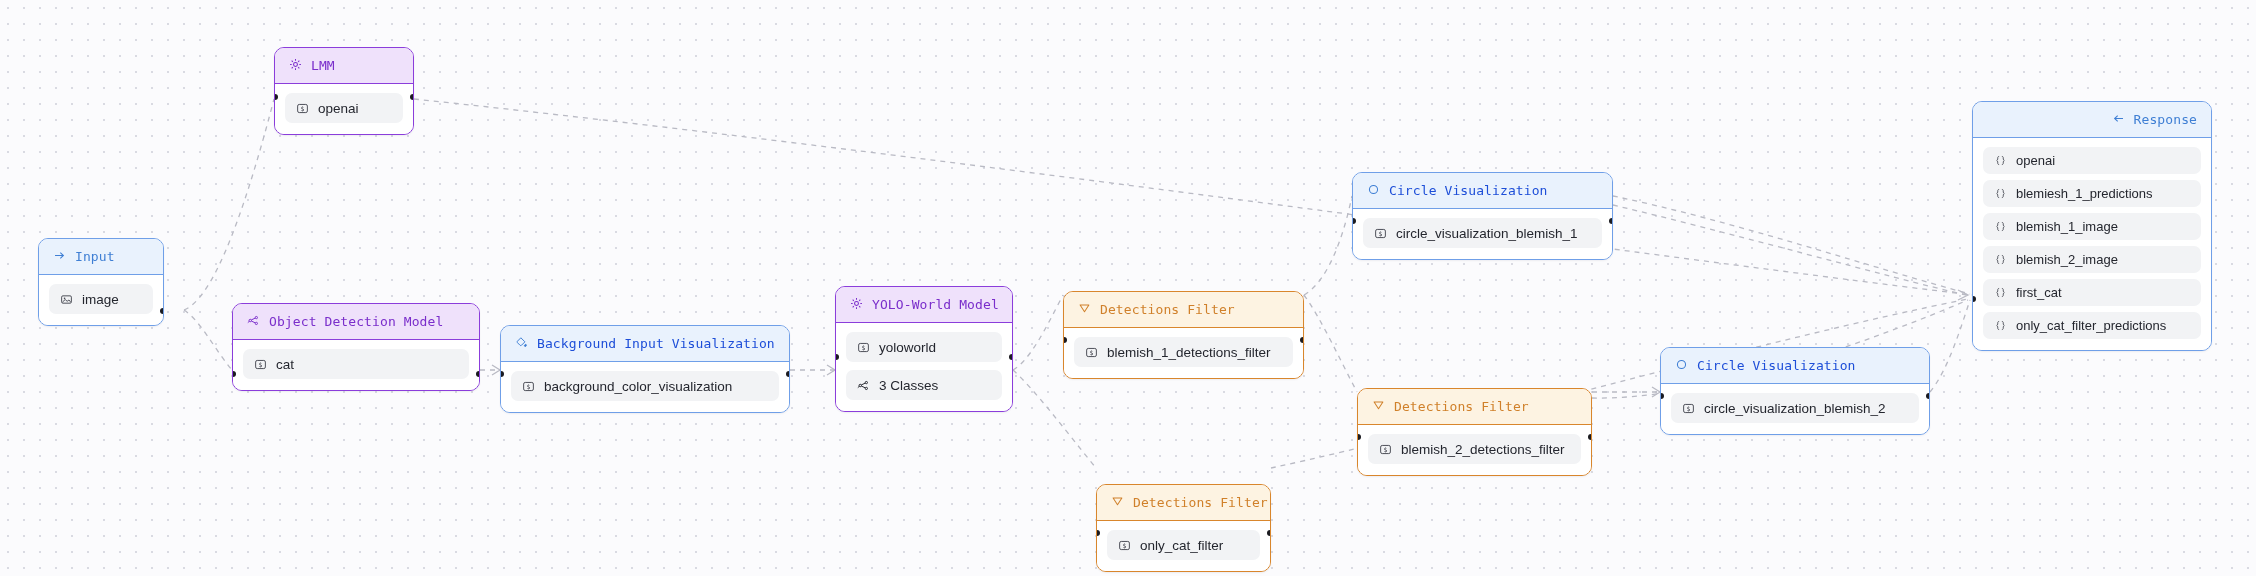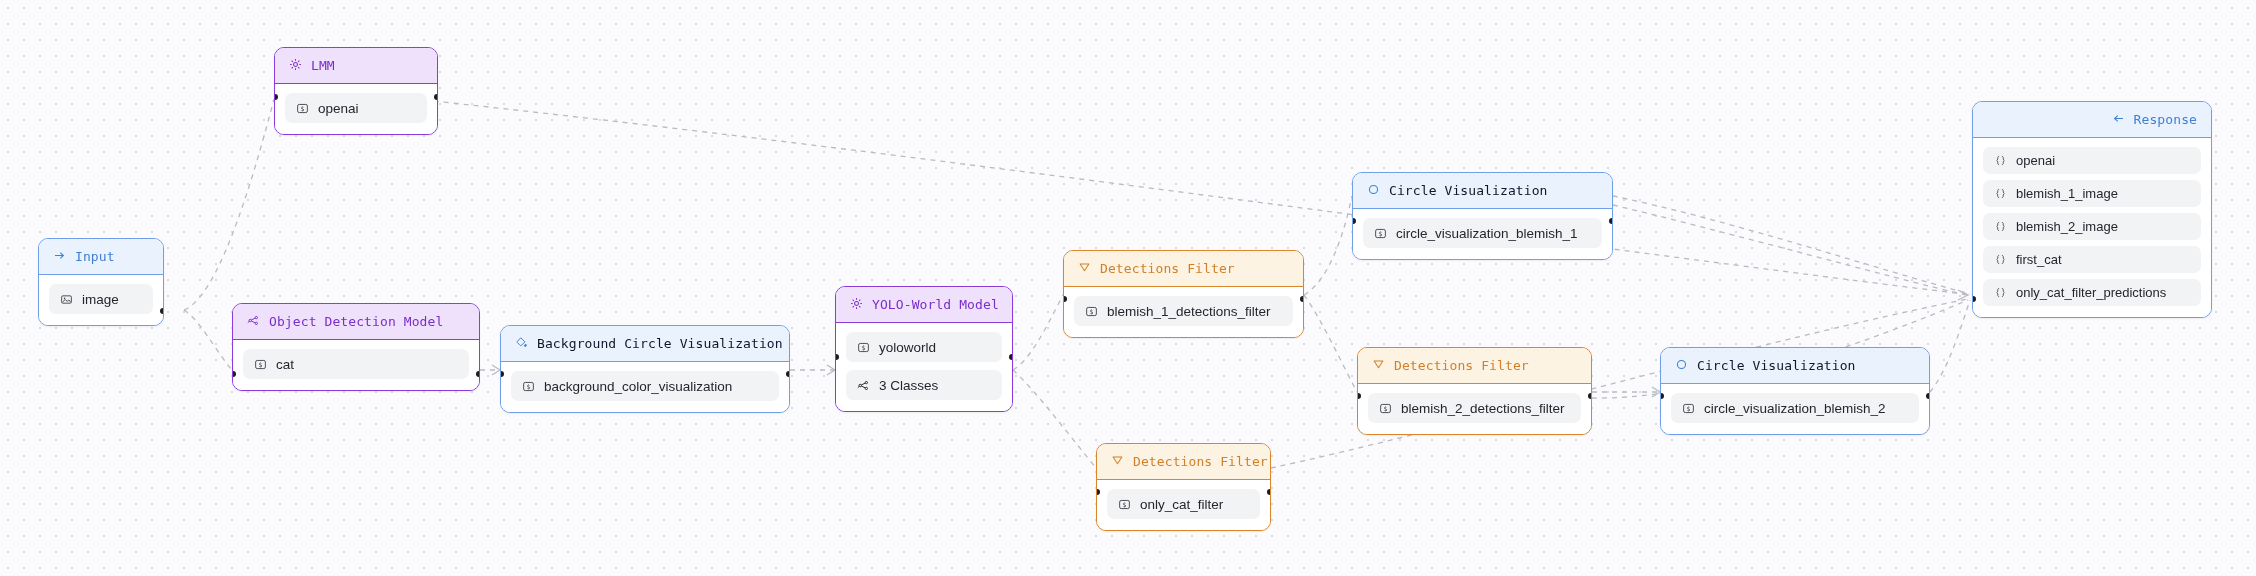--- a/index.html
+++ b/index.html
@@ -56,22 +56,22 @@
     font-size:13.5px;
     color:#24262e;
     white-space:nowrap;
   }
   .row .ico{flex:0 0 auto;display:flex;align-items:center;}
 
   
   .v-purple{border-color:#8b3ddb;}
   .v-purple .node-header{background:#efe1fb;color:#7a2ecb;border-bottom:1.5px solid #8b3ddb;}
   .v-blue{border-color:#6f9fe8;}
-  .v-blue .node-header{background:#e9f2fd;color:#0f172a;border-bottom:1.5px solid #6f9fe8;}
-  .v-orange{border-color:#d9862c;}
+  .v-blue .node-header{background:#e9f2fd;color:#1d4ed8;border-bottom:1.5px solid #6f9fe8;}
+  .v-orange{border-color:#d9862c;margin-top:41px;}
   .v-orange .node-header{background:#fdf3e2;color:#d0802a;border-bottom:1.5px solid #d9862c;}
 
   .v-input{border-color:#6f9fe8;}
   .v-input .node-header{background:#e9f2fd;color:#3f7fd4;border-bottom:1.5px solid #6f9fe8;}
   .v-response{border-color:#6f9fe8;}
   .v-response .node-header{background:#e9f2fd;color:#3f7fd4;border-bottom:1.5px solid #6f9fe8;justify-content:flex-end;}
   .v-response .node-body{gap:6px;padding:9px 10px 11px 10px;}
   .v-response .row{height:27px;font-size:13px;}
 
   
@@ -124,21 +124,21 @@
 
     <path class="arrowhead" d="M 1958,290 L 1968,295 L 1958,300"></path>
 
     <path class="arrowhead" d="M 492,365 L 500,370 L 492,375"></path>
 
     <path class="arrowhead" d="M 827,365 L 835,370 L 827,375"></path>
 
     <path class="arrowhead" d="M 1652,387 L 1660,392 L 1652,397"></path>
   </svg>
 
-  <div class="node v-purple" style="left:274px;top:47px;width:164px;">
+  <div class="node v-purple" style="left:274px;top:47px;width:140px;">
     <div class="node-header">
       <span class="ico">
         <svg width="13" height="13" viewBox="0 0 16 16">
             <g fill="none" stroke="#7a2ecb" stroke-width="1.3">
               <circle cx="8" cy="8" r="2.4"></circle>
               <path d="M8 1.3v2M8 12.7v2M1.3 8h2M12.7 8h2M3.3 3.3l1.4 1.4M11.3 11.3l1.4 1.4M12.7 3.3l-1.4 1.4M4.7 11.3l-1.4 1.4"></path>
             </g>
           </svg>
       </span>
       <span>LMM</span>
@@ -214,21 +214,21 @@
   <div class="node v-blue" style="left:500px;top:325px;width:290px;">
     <div class="node-header">
       <span class="ico">
         <svg width="13" height="13" viewBox="0 0 16 16">
             <g fill="none" stroke="#3f7fd4" stroke-width="1.2">
               <path d="M7.2 2.2 3 6.4a1.3 1.3 0 0 0 0 1.8l3.2 3.2a1.3 1.3 0 0 0 1.8 0l4.2-4.2z"></path>
               <path d="M13.4 10.2c.7 1 .7 2 0 2.5s-1.6.2-1.8-.6c-.2-.8.9-1.7 1.8-1.9z" fill="#3f7fd4"></path>
             </g>
           </svg>
       </span>
-      <span>Background Circle Visualization</span>
+      <span>Background Input Visualization</span>
     </div>
     <div class="node-body">
       <div class="row">
         <span class="ico">
           <svg width="13" height="13" viewBox="0 0 16 16">
               <rect x="2" y="3" width="12" height="10" rx="2" fill="none" stroke="#4a4c55" stroke-width="1.2"></rect>
               <text x="8" y="11" font-size="8" text-anchor="middle" fill="#4a4c55" font-family="monospace">$</text>
             </svg>
         </span>
         <span>background_color_visualization</span>
@@ -415,20 +415,28 @@
             </svg>
         </span>
         <span>openai</span>
       </div>
       <div class="row">
         <span class="ico">
           <svg width="13" height="13" viewBox="0 0 16 16">
               <path d="M6.3 3c-1.4 0-1.7.8-1.7 1.8v1.3c0 .9-.5 1.5-1.3 1.9.8.4 1.3 1 1.3 1.9v1.3c0 1 .3 1.8 1.7 1.8M9.7 3c1.4 0 1.7.8 1.7 1.8v1.3c0 .9.5 1.5 1.3 1.9-.8.4-1.3 1-1.3 1.9v1.3c0 1-.3 1.8-1.7 1.8" fill="none" stroke="#4a4c55" stroke-width="1.1"></path>
             </svg>
         </span>
+        <span>blemiesh_1_predictions</span>
+      </div>
+      <div class="row">
+        <span class="ico">
+          <svg width="13" height="13" viewBox="0 0 16 16">
+              <path d="M6.3 3c-1.4 0-1.7.8-1.7 1.8v1.3c0 .9-.5 1.5-1.3 1.9.8.4 1.3 1 1.3 1.9v1.3c0 1 .3 1.8 1.7 1.8M9.7 3c1.4 0 1.7.8 1.7 1.8v1.3c0 .9.5 1.5 1.3 1.9-.8.4-1.3 1-1.3 1.9v1.3c0 1-.3 1.8-1.7 1.8" fill="none" stroke="#4a4c55" stroke-width="1.1"></path>
+            </svg>
+        </span>
         <span>blemish_1_image</span>
       </div>
       <div class="row">
         <span class="ico">
           <svg width="13" height="13" viewBox="0 0 16 16">
               <path d="M6.3 3c-1.4 0-1.7.8-1.7 1.8v1.3c0 .9-.5 1.5-1.3 1.9.8.4 1.3 1 1.3 1.9v1.3c0 1 .3 1.8 1.7 1.8M9.7 3c1.4 0 1.7.8 1.7 1.8v1.3c0 .9.5 1.5 1.3 1.9-.8.4-1.3 1-1.3 1.9v1.3c0 1-.3 1.8-1.7 1.8" fill="none" stroke="#4a4c55" stroke-width="1.1"></path>
             </svg>
         </span>
         <span>blemish_2_image</span>
       </div>

